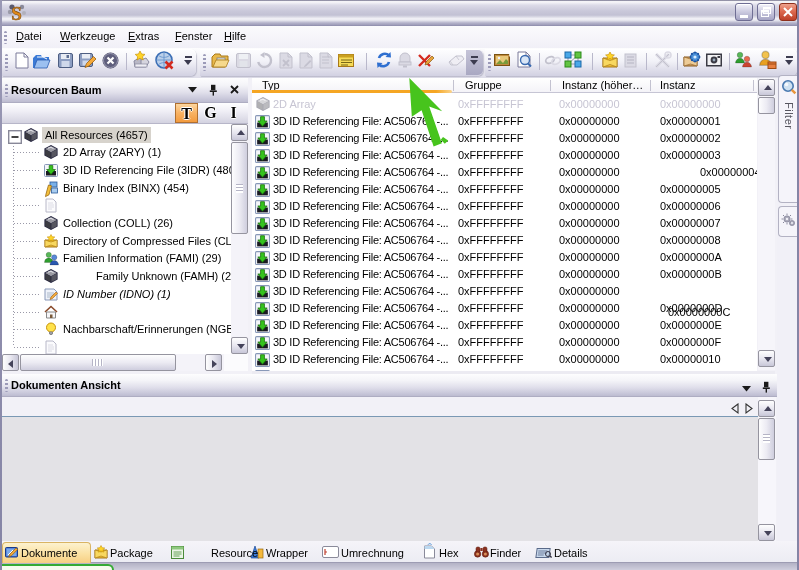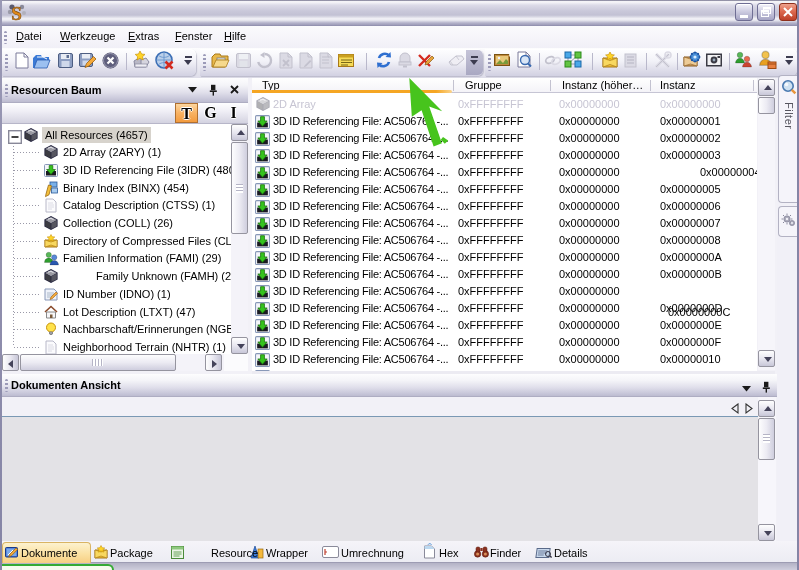--- a/index.html
+++ b/index.html
@@ -339,21 +339,20 @@
         <rect x="6" y="1" width="7" height="5" fill="#7ab0e8" stroke="#2a5a9a" stroke-width="0.8"></rect>
         <rect x="7.5" y="7" width="6" height="5" fill="#a8ccf0" stroke="#2a5a9a" stroke-width="0.8"></rect>
         <path d="M2,13 l2.5,-9 l3,0.8 l-2.5,9 l-3.5,1.8 z" fill="#f4c03c" stroke="#9a6a10" stroke-width="0.8"></path>
       </svg>
 <div class="ab lbl" style="left:61px;top:56.6px;height:14px;line-height:14px;">Binary Index (BINX) (454)</div>
 <div class="ab" style="left:12px;top:81.3px;width:26px;height:1px;background:repeating-linear-gradient(90deg,#9a99a8 0,#9a99a8 1px,transparent 1px,transparent 3px);"></div>
 <svg class="tico" style="left:42px;top:74.3px" width="14" height="14" viewBox="0 0 14 14">
         <path d="M2,1 h7 l3,3 v10 h-10 z" fill="#fbfbfd" stroke="#b8b8c8"></path>
         <path d="M4,5 h5 M4,7 h6 M4,9 h6 M4,11 h4" stroke="#d8d8e2" stroke-width="0.9"></path>
       </svg>
-<div class="ab lbl" style="left:61px;top:74.3px;height:14px;line-height:14px;">Catalog Description (CTSS) (1)</div>
 <div class="ab" style="left:12px;top:99.0px;width:26px;height:1px;background:repeating-linear-gradient(90deg,#9a99a8 0,#9a99a8 1px,transparent 1px,transparent 3px);"></div>
 <svg class="tico" style="left:42px;top:92.0px" width="14" height="14" viewBox="0 0 14 14">
         <path d="M7,0 L13.6,3.5 L13.6,10.5 L7,14 L0.4,10.5 L0.4,3.5 Z" fill="#23233e"></path>
         <path d="M7,1 L12.8,4.1 L7,7.2 L1.2,4.1 Z" fill="#9a9aa2"></path>
         <path d="M1.2,4.4 L6.6,7.3 L6.6,13 L1.2,10.2 Z" fill="#3c3c42"></path>
         <path d="M12.8,4.4 L7.4,7.3 L7.4,13 L12.8,10.2 Z" fill="#565660"></path>
         <path d="M4,3.2 q3,-1.8 5.5,0.3" stroke="#e8e8ee" fill="none" stroke-width="1"></path>
       </svg>
 <div class="ab lbl" style="left:61px;top:92.0px;height:14px;line-height:14px;">Collection (COLL) (26)</div>
 <div class="ab" style="left:12px;top:116.7px;width:26px;height:1px;background:repeating-linear-gradient(90deg,#9a99a8 0,#9a99a8 1px,transparent 1px,transparent 3px);"></div>
@@ -383,41 +382,39 @@
         <path d="M12.8,4.4 L7.4,7.3 L7.4,13 L12.8,10.2 Z" fill="#565660"></path>
         <path d="M4,3.2 q3,-1.8 5.5,0.3" stroke="#e8e8ee" fill="none" stroke-width="1"></path>
       </svg>
 <div class="ab lbl" style="left:61px;top:145.1px;height:14px;line-height:14px;margin-left:33px;">Family Unknown (FAMH) (25)</div>
 <div class="ab" style="left:12px;top:169.8px;width:26px;height:1px;background:repeating-linear-gradient(90deg,#9a99a8 0,#9a99a8 1px,transparent 1px,transparent 3px);"></div>
 <svg class="tico" style="left:42px;top:162.8px" width="14" height="14" viewBox="0 0 14 14">
         <path d="M1,2 h9 l3,3 v8 h-12 z" fill="#eef2fa" stroke="#8898b8"></path>
         <path d="M3,6 h7 M3,8 h7 M3,10 h5" stroke="#9ab" stroke-width="0.8"></path>
         <path d="M13,6 l-5,5 l-1,2.5 l2.5,-1 l5,-5 z" fill="#f4a93c" stroke="#9a6210" stroke-width="0.6" transform="translate(-1,-1)"></path>
       </svg>
-<div class="ab lbl" style="left:61px;top:162.8px;height:14px;line-height:14px;">ID Number (IDNO) (1)</div>
+<div class="ab lbl" style="left:61px;top:162.8px;height:14px;line-height:14px;font-style:italic;">ID Number (IDNO) (1)</div>
 <div class="ab" style="left:12px;top:187.5px;width:26px;height:1px;background:repeating-linear-gradient(90deg,#9a99a8 0,#9a99a8 1px,transparent 1px,transparent 3px);"></div>
 <svg class="tico" style="left:42px;top:180.5px" width="14" height="14" viewBox="0 0 14 14">
         <path d="M1,7 L7,1.5 L13,7" fill="none" stroke="#8a4a2a" stroke-width="1.6"></path>
         <path d="M2.5,7 h9 v6 h-9 z" fill="#f6f6f8" stroke="#888"></path>
         <rect x="6" y="9.5" width="2.5" height="3.5" fill="#7a5a3a"></rect>
       </svg>
-<div class="ab lbl" style="left:61px;top:180.5px;height:14px;line-height:14px;">Lot Description (LTXT) (47)</div>
 <div class="ab" style="left:12px;top:205.2px;width:26px;height:1px;background:repeating-linear-gradient(90deg,#9a99a8 0,#9a99a8 1px,transparent 1px,transparent 3px);"></div>
 <svg class="tico" style="left:42px;top:198.2px" width="14" height="14" viewBox="0 0 14 14">
         <circle cx="7" cy="5.5" r="4.5" fill="#ffe24a" stroke="#c8930a"></circle>
         <path d="M5.5,10 h3 v2 h-3 z" fill="#b0b0bc" stroke="#888"></path>
         <path d="M6,12.5 h2" stroke="#888"></path>
       </svg>
 <div class="ab lbl" style="left:61px;top:198.2px;height:14px;line-height:14px;">Nachbarschaft/Erinnerungen (NGB</div>
 <div class="ab" style="left:12px;top:222.9px;width:26px;height:1px;background:repeating-linear-gradient(90deg,#9a99a8 0,#9a99a8 1px,transparent 1px,transparent 3px);"></div>
 <svg class="tico" style="left:42px;top:215.9px" width="14" height="14" viewBox="0 0 14 14">
         <path d="M2,1 h7 l3,3 v10 h-10 z" fill="#fbfbfd" stroke="#b8b8c8"></path>
         <path d="M4,5 h5 M4,7 h6 M4,9 h6 M4,11 h4" stroke="#d8d8e2" stroke-width="0.9"></path>
       </svg>
-<div class="ab lbl" style="left:61px;top:215.9px;height:14px;line-height:14px;">Neighborhood Terrain (NHTR) (1)</div>
     </div>
 <div class="ab sb" style="left:231px;top:124px;width:17px;height:230px;"></div>
 <div class="ab sbtn" style="left:231px;top:124px;">
       <i class="arr up"></i>
     </div>
 <div class="ab sbtn" style="left:231px;top:337px;">
       <i class="arr dn"></i>
     </div>
 <div class="ab sthumb" style="left:231px;top:142px;width:17px;height:92px;"></div>
 <div class="ab sgrip" style="left:236px;top:184px;width:7px;height:9px;"></div>

